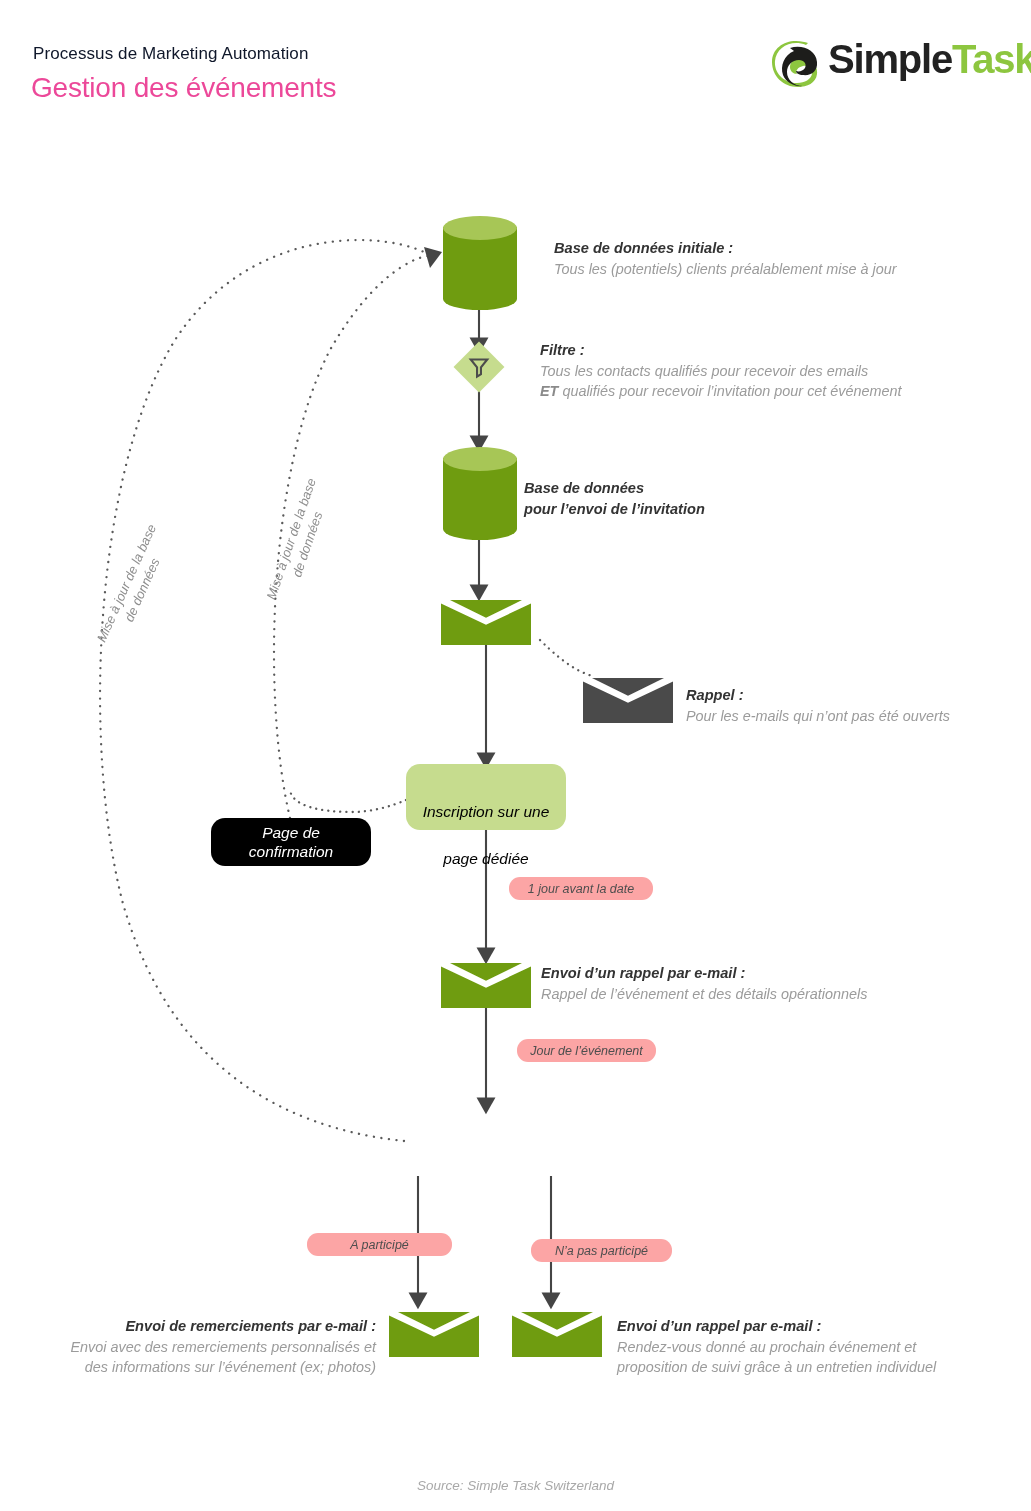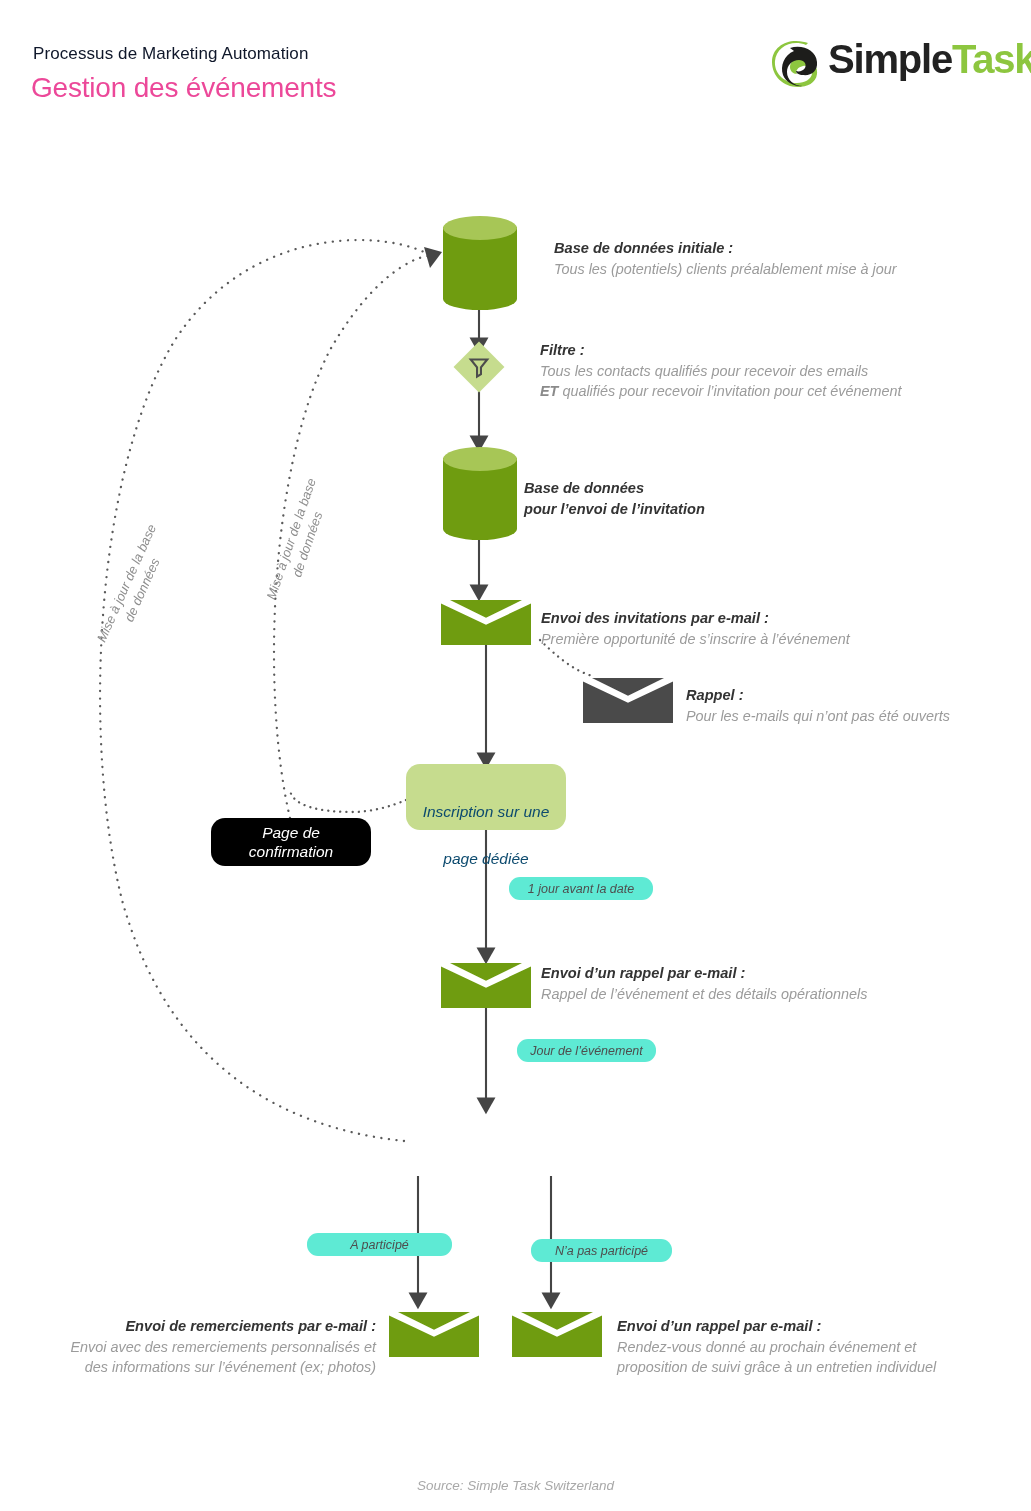--- a/index.html
+++ b/index.html
@@ -67,28 +67,28 @@
   }
   .diamond-icon {
     position: absolute; width: 36px; height: 36px;
   }
 
   .rbox {
     position: absolute; border-radius: 14px;
     display: flex; flex-direction: column; align-items: center; justify-content: flex-start;
     font-style: italic; text-align: center; line-height: 1.25;
   }
-  .rbox.green { background: #c6dc8e; color: #0c4a6e; gap: 28px; }
+  .rbox.green { background: #c6dc8e; color: #000000; gap: 28px; }
   .rbox.dark  { background: #000000; color: #ffffff; }
   .rbox .hand { width: 20px; height: 22px; margin-top: 8px; }
   .rbox .txt { margin-top: 2px; font-size: 15.5px; }
   .rbox.dark .txt { margin-top: 0; }
 
   .pill {
-    position: absolute; background: #5eead4; border-radius: 11px;
+    position: absolute; background: #fca5a5; border-radius: 11px;
     display: flex; align-items: center; justify-content: center;
     font-style: italic; font-size: 12.5px; color: #4e4e4e;
     white-space: nowrap;
   }
 
   
   .callout { position: absolute; line-height: 1.42; }
   .callout .ttl {
     font-size: 14.6px; font-weight: bold; font-style: italic; color: #333333;
   }
@@ -187,24 +187,20 @@
   </div>
   <div class="callout" style="left:524px; top:478px; width:300px;">
     <div class="ttl">Base de données</div>
     <div class="ttl">pour l’envoi de l’invitation</div>
   </div>
 
   <div class="env" style="left:441px; top:600px; width:90px; height:45px;">
     <div class="rect"></div>
       <div class="flap"></div>
   </div>
-  <div class="callout" style="left:541px; top:608px; width:420px;">
-    <div class="ttl">Envoi des invitations par e-mail :</div>
-    <div class="sub">Première opportunité de s’inscrire à l’événement</div>
-  </div>
 
   <div class="env dark" style="left:583px; top:678px; width:90px; height:45px;">
     <div class="rect"></div>
       <div class="flap"></div>
   </div>
   <div class="callout" style="left:686px; top:685px; width:330px;">
     <div class="ttl">Rappel :</div>
     <div class="sub">Pour les e-mails qui n’ont pas été ouverts</div>
   </div>
 

